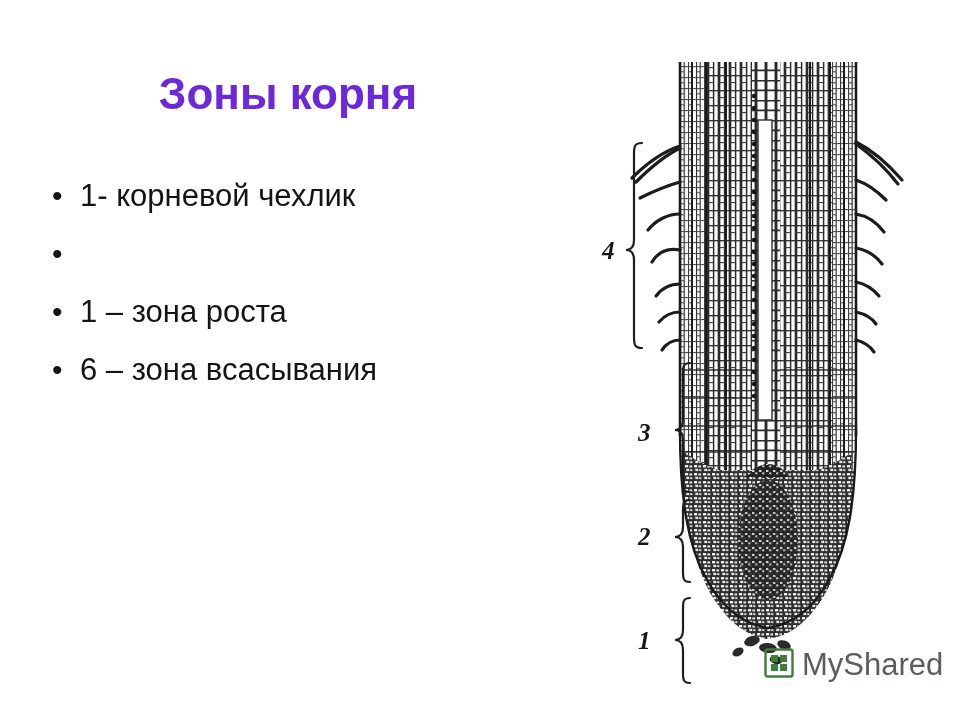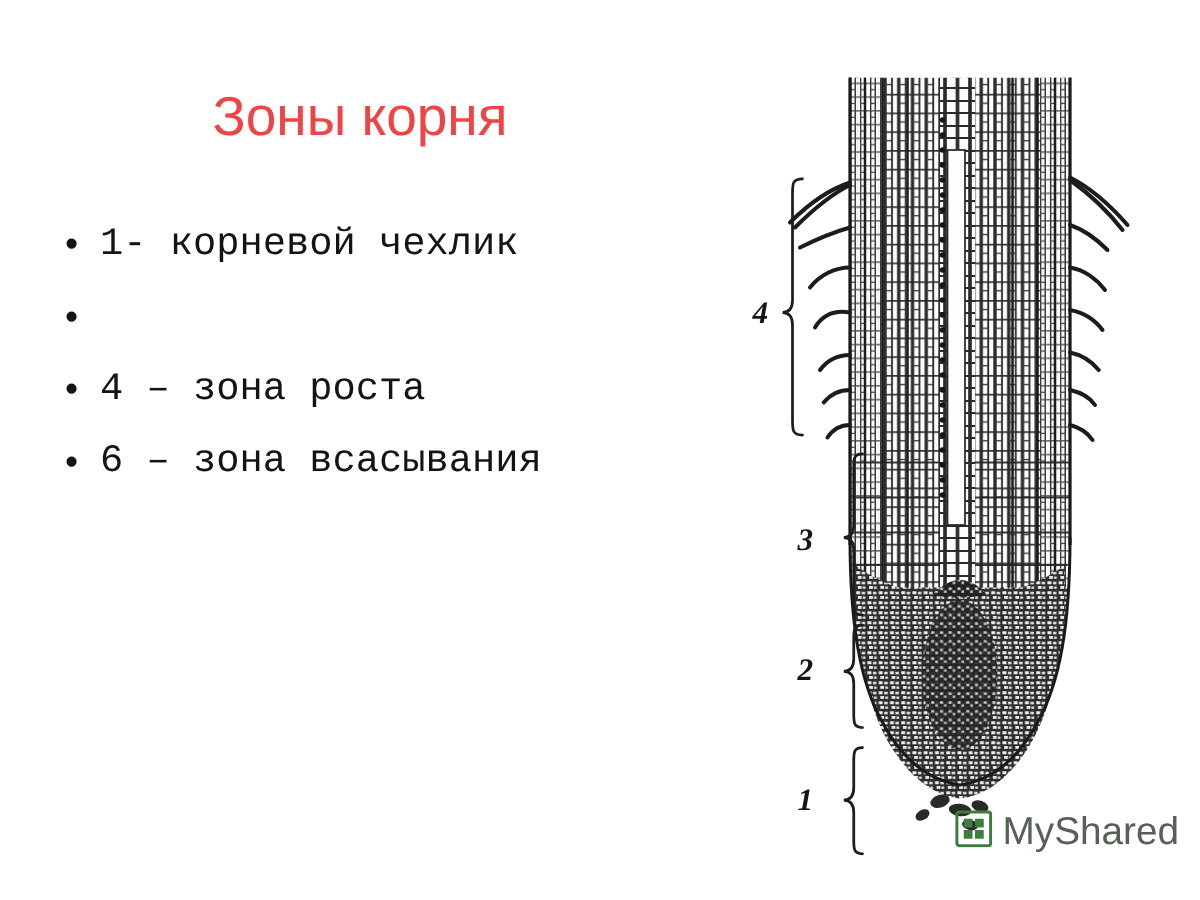--- a/index.html
+++ b/index.html
@@ -19,22 +19,22 @@
 
   
   #title {
     position: absolute;
     left: 0;
     top: 68px;
     width: 576px;
     text-align: center;
     font-size: 44px;
     line-height: 52px;
-    font-weight: 400;
-    color: #ef4444;
+    font-weight: 700;
+    color: #6d28d9;
     letter-spacing: 0px;
     white-space: nowrap;
   }
 
   
   #bullets {
     position: absolute;
     left: 52px;
     top: 176px;
     width: 520px;
@@ -50,21 +50,20 @@
     font-size: 30px;
     line-height: 40px;
     text-align: left;
     color: #141414;
   }
   .bullet-text {
     font-size: 31px;
     line-height: 40px;
     color: #141414;
     white-space: nowrap;
-    font-family: Liberation Mono, monospace;
   }
 
   
   #figure {
     position: absolute;
     left: 576px;
     top: 0;
     width: 384px;
     height: 720px;
   }
@@ -126,21 +125,21 @@
       <span class="bullet-dot">•</span>
       <span class="bullet-text">1- корневой чехлик</span>
     </div>
 
     <div class="bullet-row">
       <span class="bullet-dot">•</span>
     </div>
 
     <div class="bullet-row">
       <span class="bullet-dot">•</span>
-      <span class="bullet-text">4 – зона роста</span>
+      <span class="bullet-text">1 – зона роста</span>
     </div>
 
     <div class="bullet-row">
       <span class="bullet-dot">•</span>
       <span class="bullet-text">6 – зона всасывания</span>
     </div>
 
   </div>
 
   <div id="figure">

